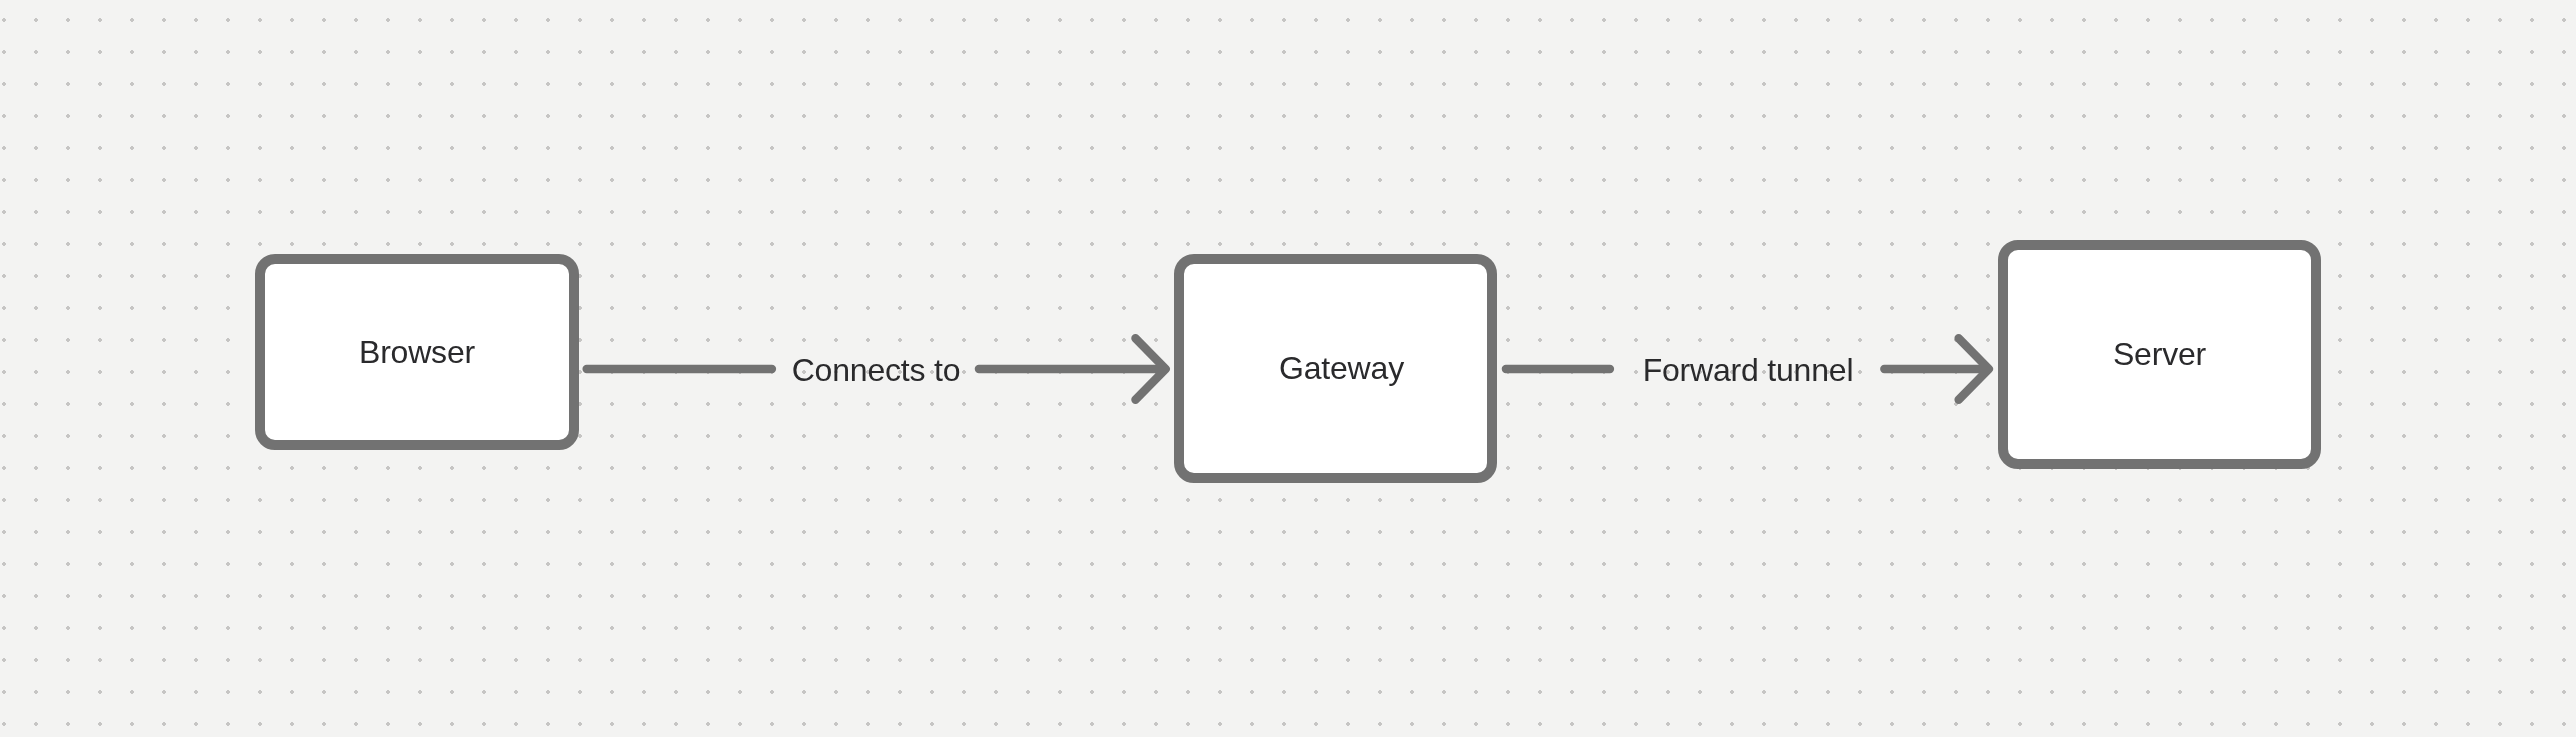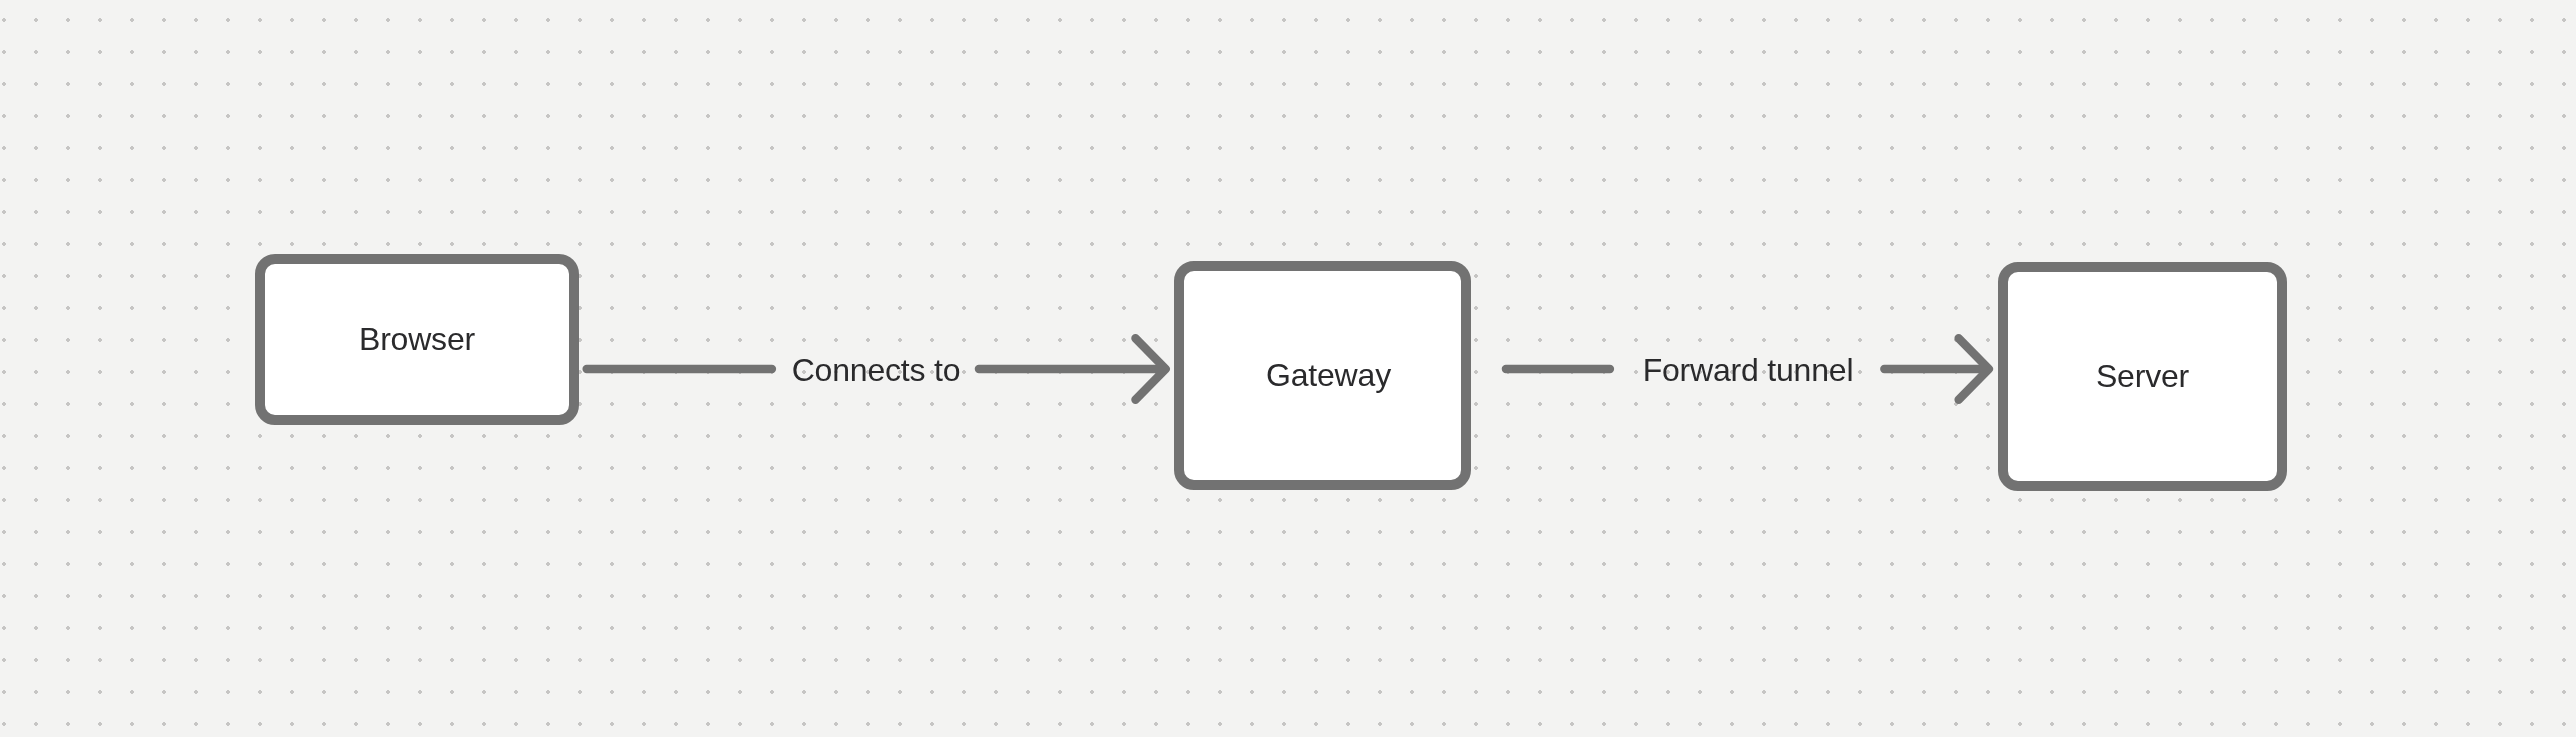--- a/index.html
+++ b/index.html
@@ -37,23 +37,23 @@
     border-radius: 20px;
     display: flex;
     align-items: center;
     justify-content: center;
   }
   .node-label {
     font-size: 32px;
     letter-spacing: -0.2px;
     color: var(--text, #2a2a2c);
   }
-  .node-browser { left: 255px;  top: 254px; width: 324px; height: 171px; }
-  .node-gateway { left: 1174px; top: 261px; width: 297px; height: 229px; padding-left: 12px; }
-  .node-server  { left: 1998px; top: 262px; width: 289px; height: 229px; }
+  .node-browser { left: 255px;  top: 254px; width: 324px; height: 196px; }
+  .node-gateway { left: 1174px; top: 254px; width: 323px; height: 229px; padding-left: 12px; }
+  .node-server  { left: 1998px; top: 240px; width: 323px; height: 229px; }
 
   .connector-label {
     position: absolute;
     transform: translate(-50%, -50%);
     font-size: 32px;
     line-height: 45px;
     letter-spacing: -0.2px;
     color: var(--text, #2a2a2c);
     text-align: center;
     white-space: nowrap;

